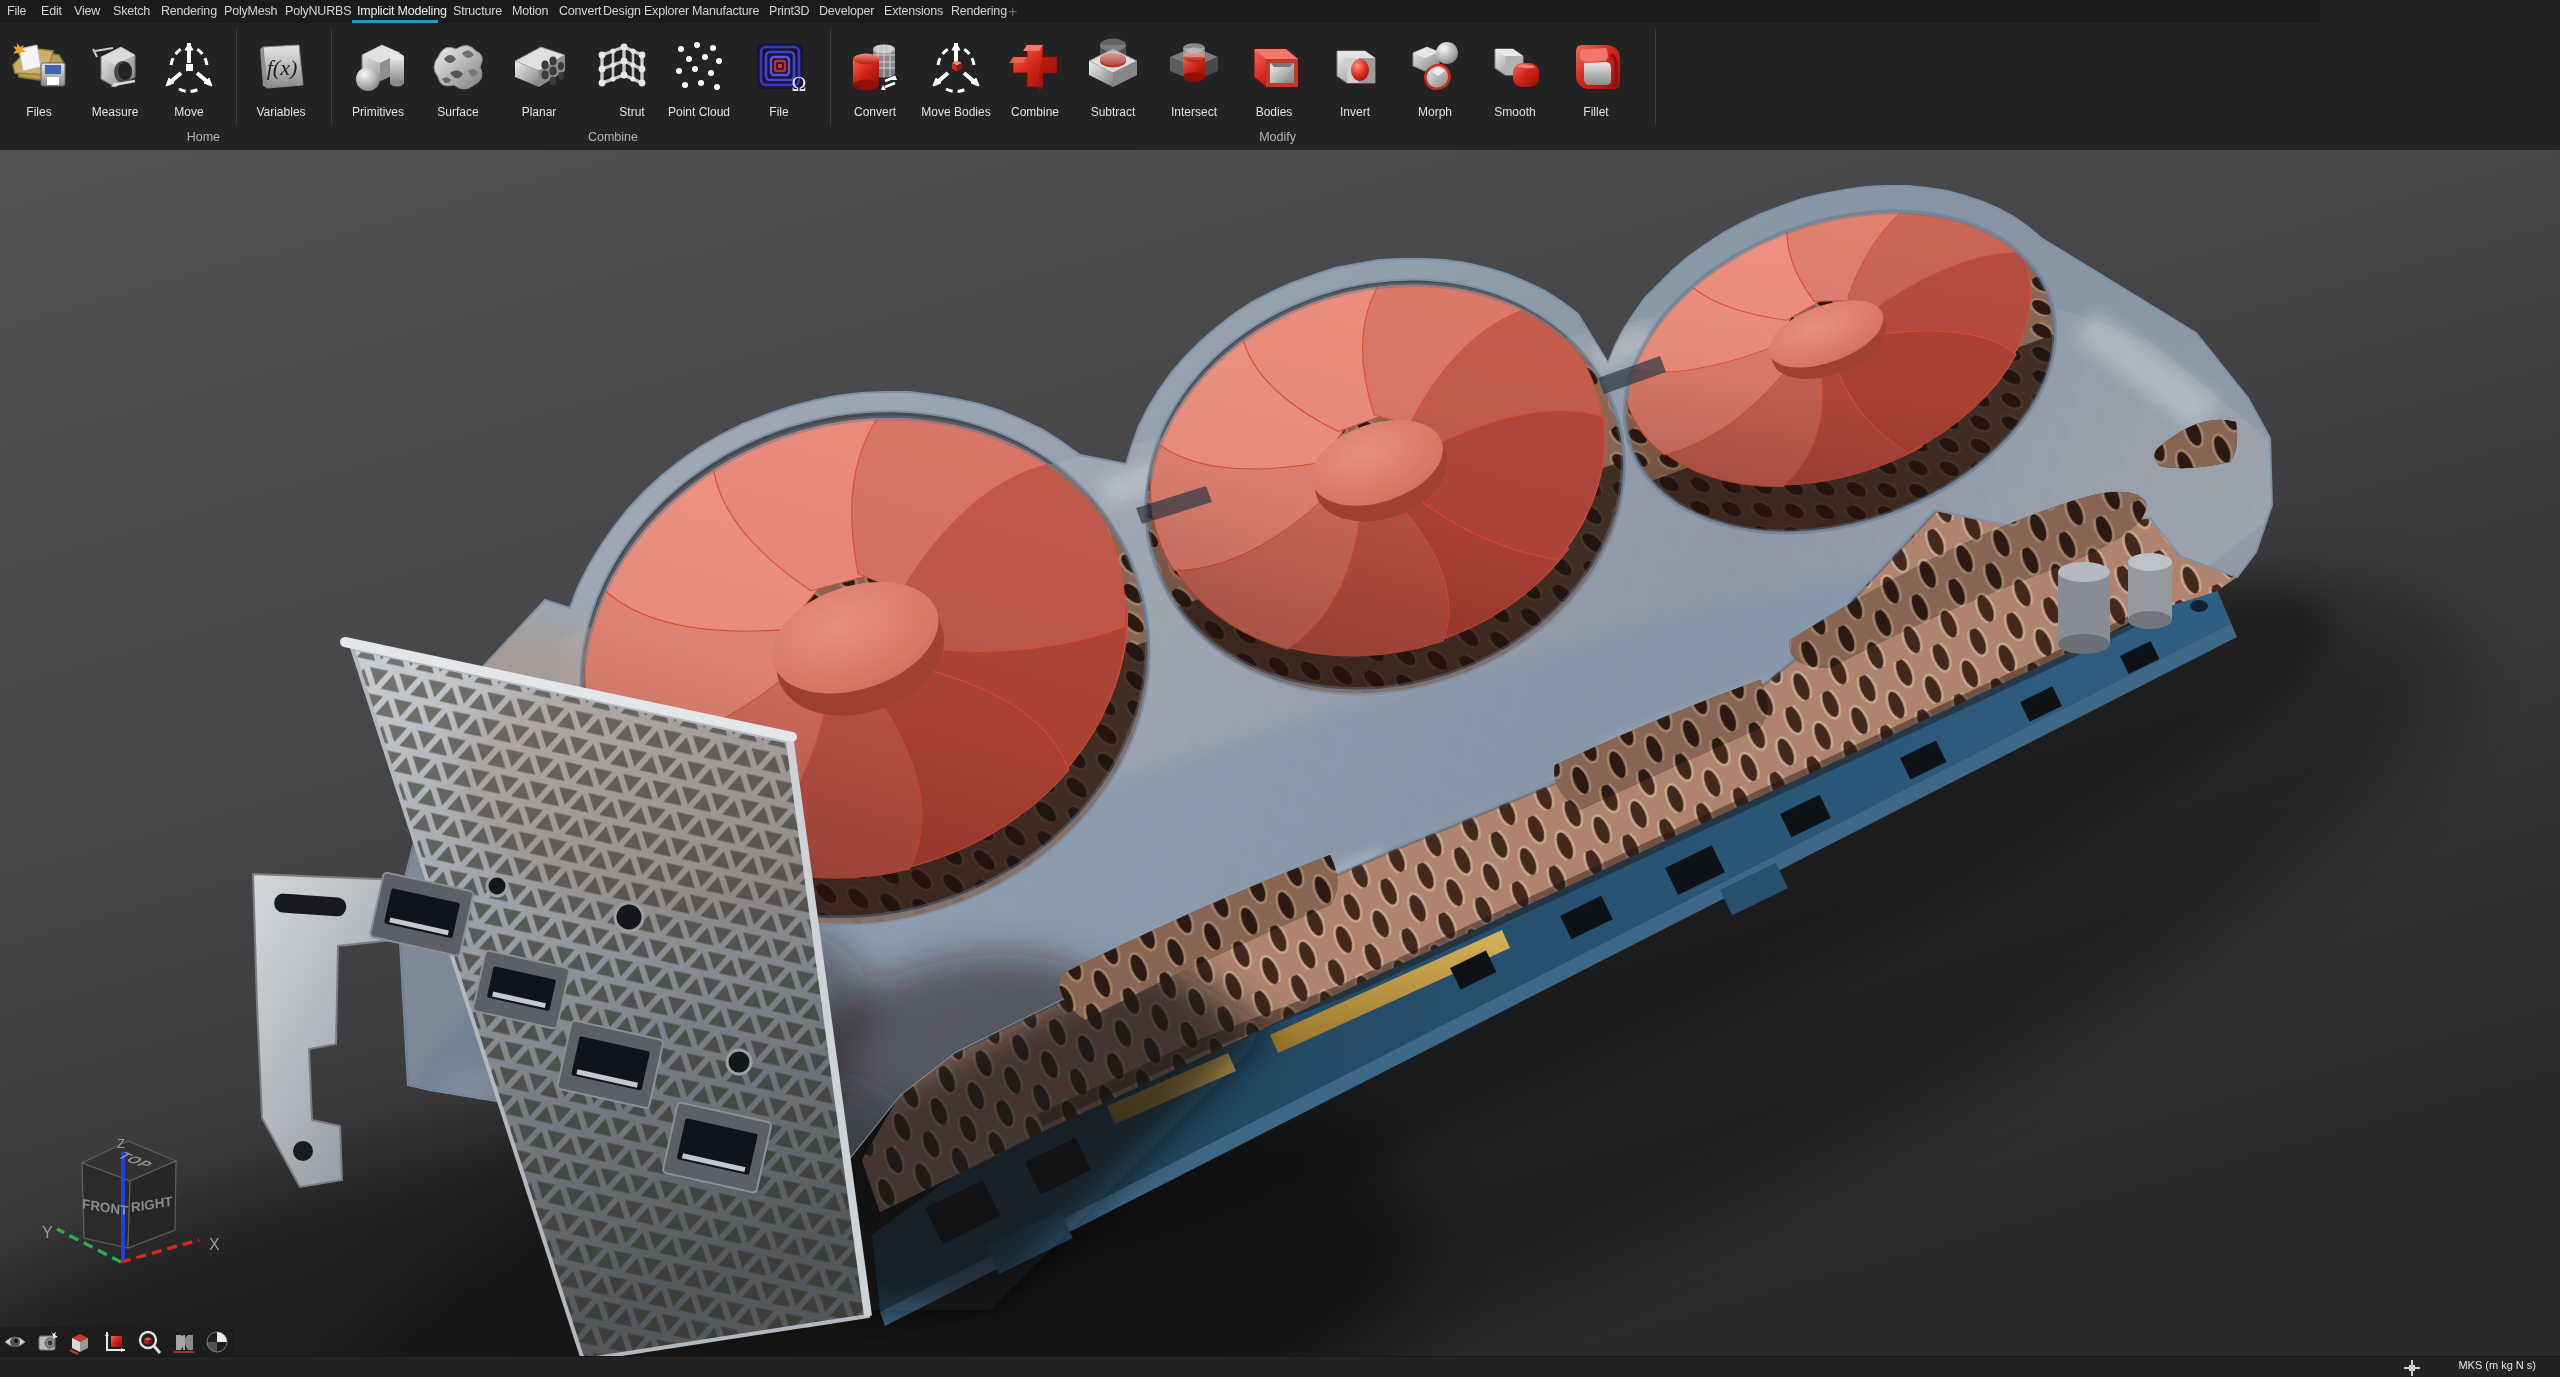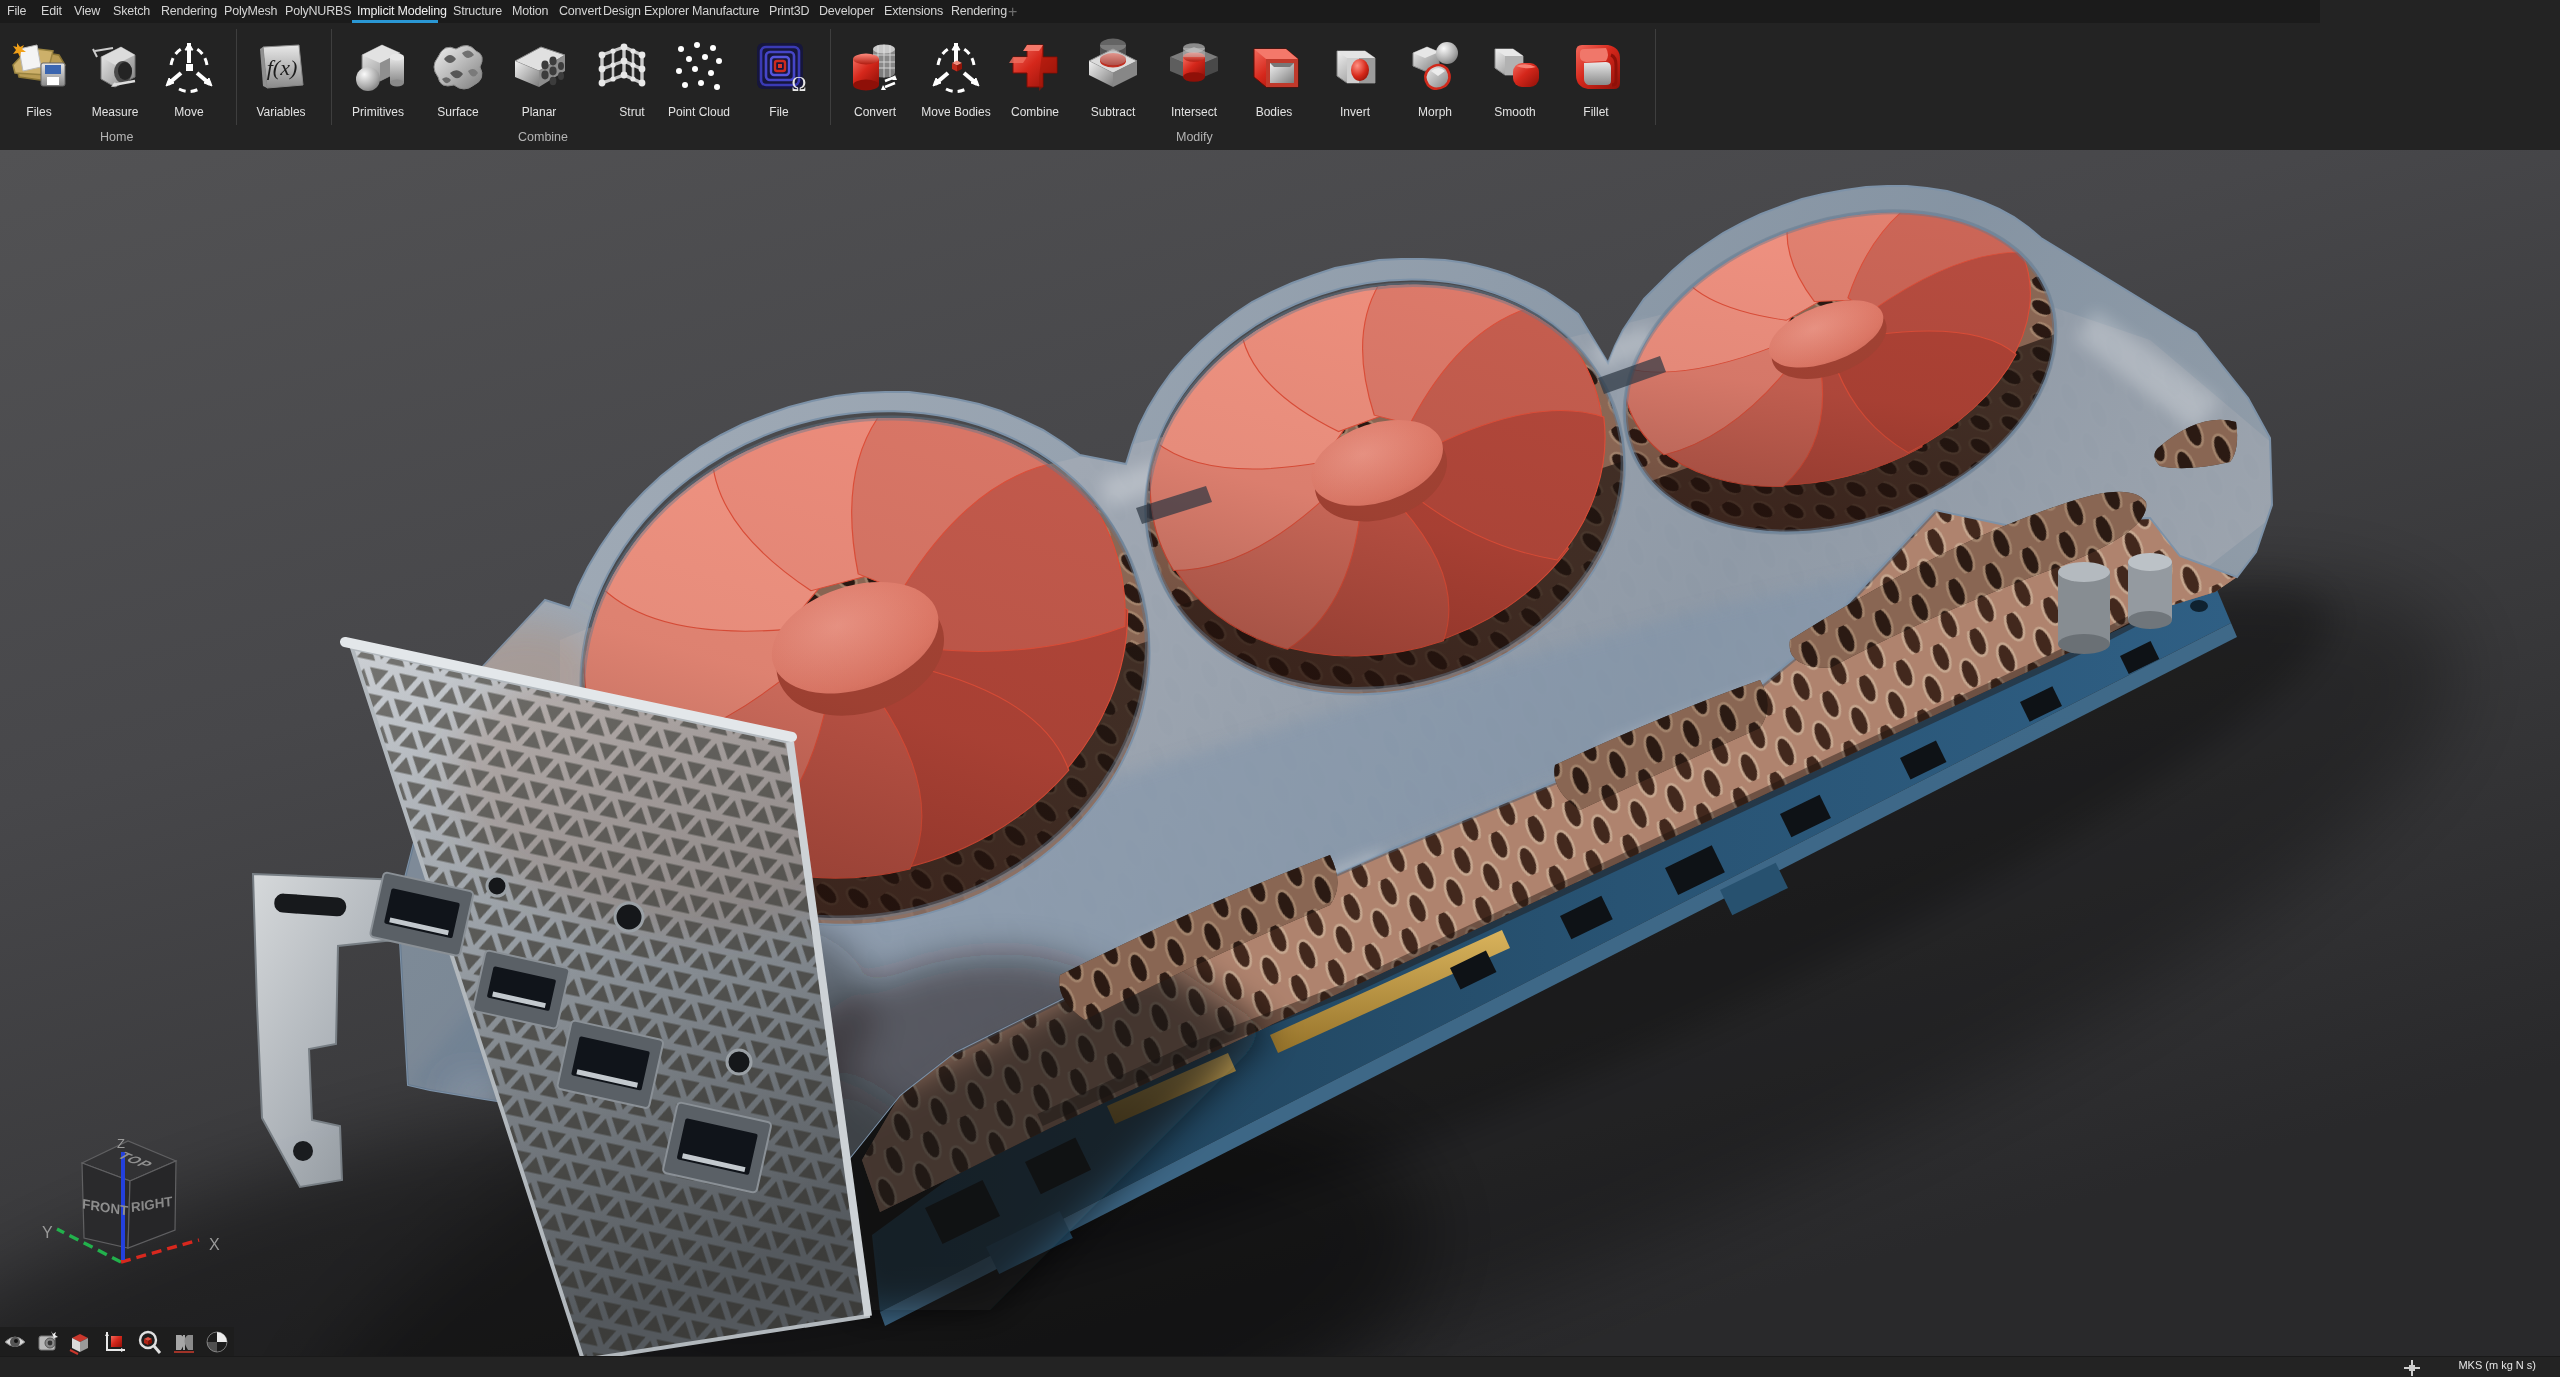--- a/index.html
+++ b/index.html
@@ -3,21 +3,21 @@
 *{margin:0;padding:0;box-sizing:border-box}
 html,body{width:2560px;height:1377px;overflow:hidden;background:#232323;font-family:"Liberation Sans",sans-serif}
 #menubar{position:absolute;top:0;left:0;width:2320px;height:23px;background:#1b1b1b}
 .mi{position:absolute;top:4px;font-size:12.5px;color:#d4d4d4;white-space:nowrap;letter-spacing:-0.2px}
 .mi.sel{color:#f0f0f0}
 #tabline{position:absolute;left:352px;top:20px;width:86px;height:3px;background:#2a97d4}
 .plus{position:absolute;left:1008px;top:3px;color:#6e6e6e;font-size:16px}
 #ribbon{position:absolute;top:23px;left:0;width:2560px;height:127px;background:#232323}
 .ric{position:absolute;top:12px;width:64px;height:64px}
 .rlb{position:absolute;top:82px;font-size:12px;color:#e2e2e2;text-align:center;white-space:nowrap}
-.glb{position:absolute;top:107px;font-size:12.5px;color:#b4b4b4;text-align:left}
+.glb{position:absolute;top:107px;font-size:12.5px;color:#b4b4b4;text-align:right}
 .sep{position:absolute;top:6px;width:1px;height:96px;background:#3e3e3e}
 #vp{position:absolute;top:150px;left:0;width:2560px;height:1206px}
 #btools{position:absolute;left:0;top:1327px;width:234px;height:29px;background:#1d1d1d}
 #sbar{position:absolute;left:0;top:1356px;width:2560px;height:21px;background:#232323;border-top:1px solid #191919}
 #sbar .units{position:absolute;right:24px;top:2px;font-size:11px;color:#e6e6e6}
 </style></head><body>
 <svg width="0" height="0" style="position:absolute">
     <defs>
 <linearGradient id="ig" x1="0" y1="0" x2="1" y2="1">
         <stop offset="0" stop-color="#f0f0f0"></stop>

